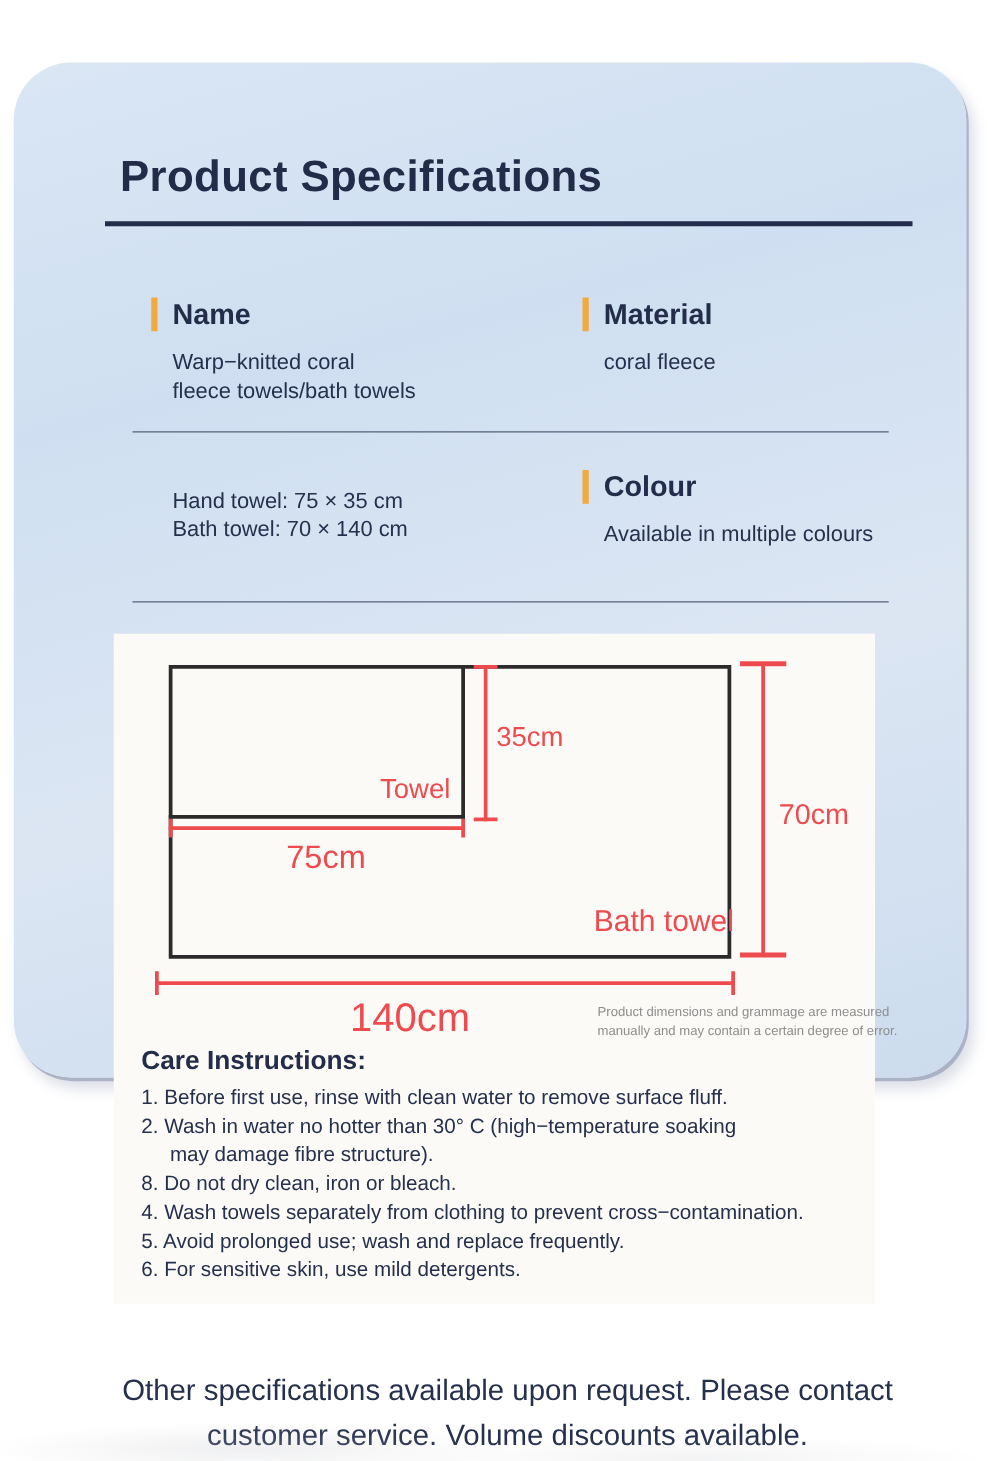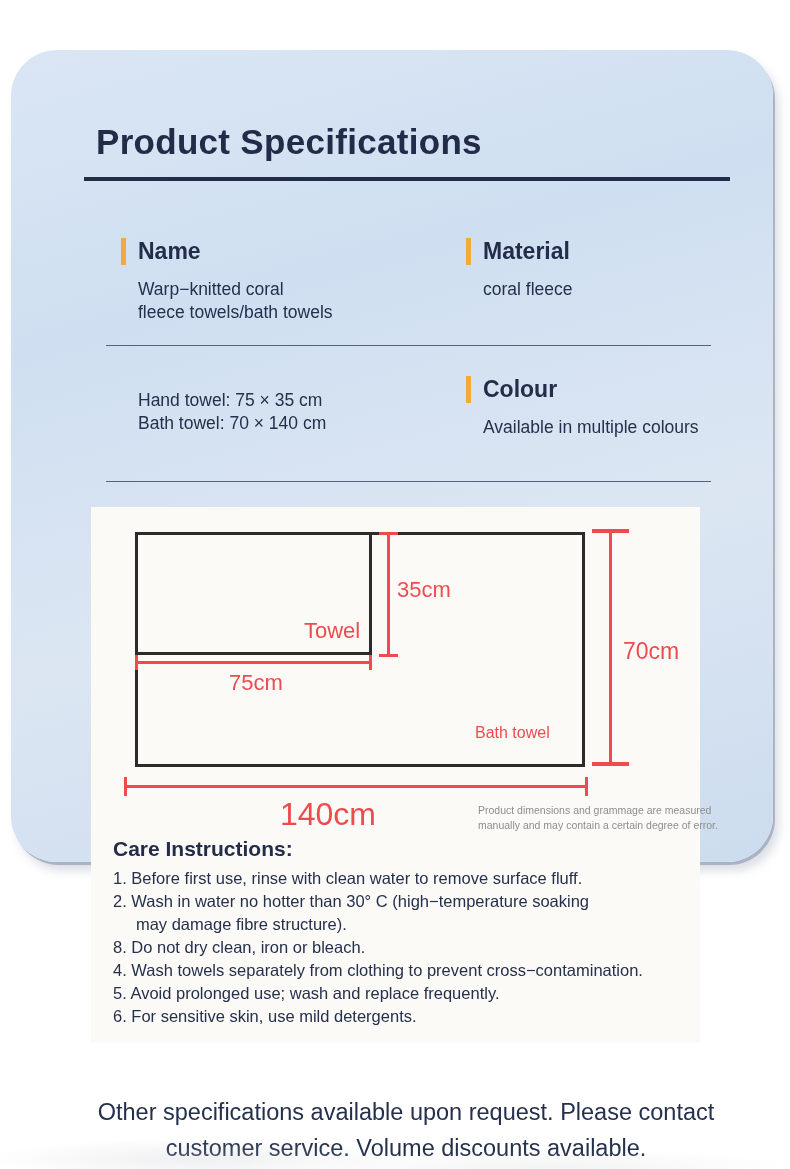--- a/index.html
+++ b/index.html
@@ -54,28 +54,28 @@
   .dim-v35      { left:296px; top:26px; width:3px; height:124px; }
   .tick-v35-t   { left:288px; top:25px;  width:19px; height:3px; }
   .tick-v35-b   { left:288px; top:147px; width:19px; height:3px; }
   .label-35     { position:absolute; left:306px; top:70px;  font-size:22px; }
   .label-towel  { position:absolute; left:213px; top:111px; font-size:22px; }
 
   
   .dim-h75      { left:44px;  top:154px; width:237px; height:3px; }
   .tick-h75-l   { left:44px;  top:148px; width:3px;  height:15px; }
   .tick-h75-r   { left:278px; top:148px; width:3px;  height:15px; }
-  .label-75     { position:absolute; left:138px; top:163px; font-size:22px; }
+  .label-75     { position:absolute; left:138px; top:163px; font-size:26px; }
 
   
   .dim-v70      { left:518px; top:23px;  width:3px;  height:235px; }
   .tick-v70-t   { left:501px; top:22px;  width:37px; height:4px; }
   .tick-v70-b   { left:501px; top:255px; width:37px; height:4px; }
   .label-70     { position:absolute; left:532px; top:131px; font-size:23px; }
-  .label-bath   { position:absolute; left:384px; top:217px; font-size:16px; }
+  .label-bath   { position:absolute; left:384px; top:217px; font-size:24px; }
 
   
   .dim-h140     { left:34px;  top:278px; width:462px; height:3px; }
   .tick-h140-l  { left:33px;  top:270px; width:3px;  height:19px; }
   .tick-h140-r  { left:494px; top:270px; width:3px;  height:19px; }
   .label-140    { position:absolute; left:185px; top:289px; width:100px; text-align:right; font-size:32px; }
 
   .disclaimer {
     position:absolute; left:387px; top:296px; width:305px;
     font-size:10.5px; line-height:1.4; color:#8e8e8e; white-space:pre-line;

